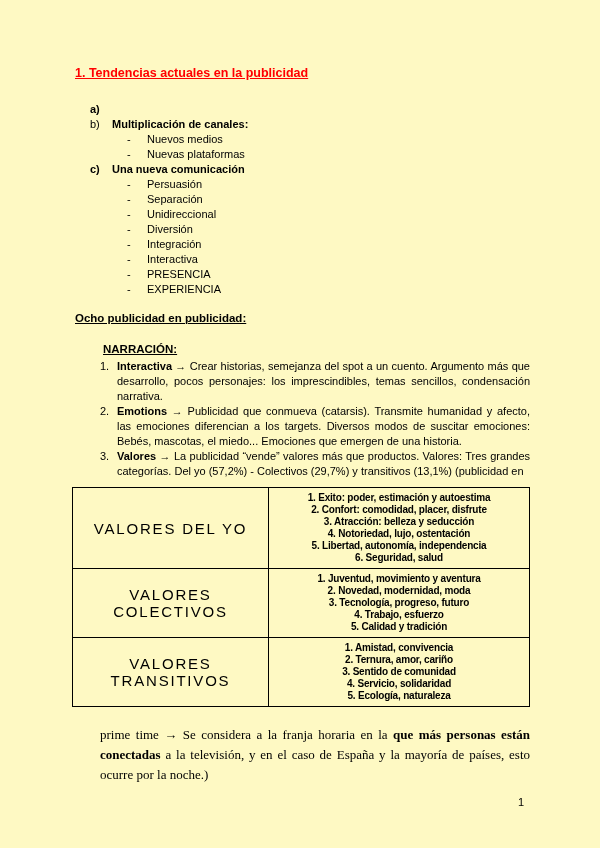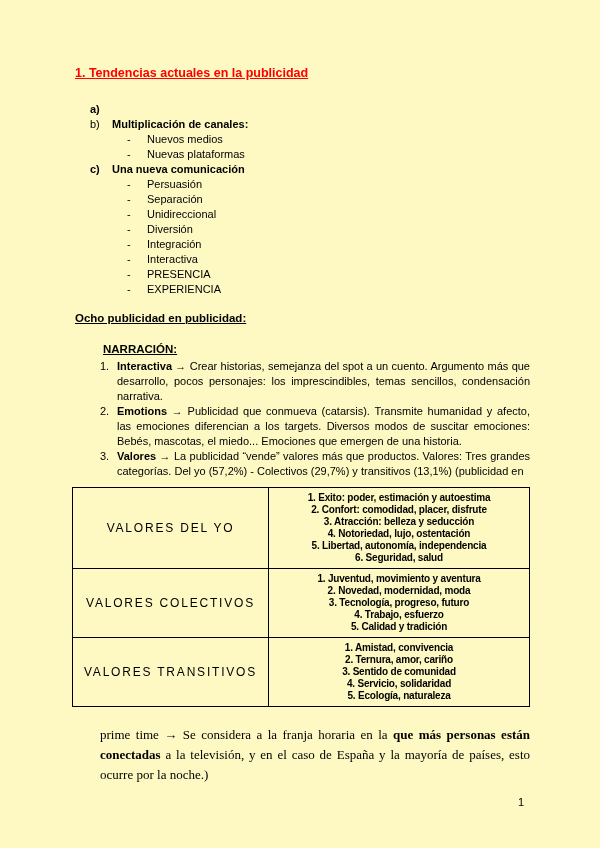--- a/index.html
+++ b/index.html
@@ -69,21 +69,21 @@
     width: 458px;
     margin-top: 8px;
     margin-left: -3px;
     table-layout: fixed;
   }
   .values-table td { border: 1px solid #000000; }
   .label-cell {
     width: 196px;
     text-align: center;
     vertical-align: middle;
-    font-size: 12px;
+    font-size: 15px;
     letter-spacing: 1.8px;
   }
   .lines-cell {
     text-align: center;
     vertical-align: middle;
     font-weight: bold;
     font-size: 10px;
     line-height: 12px;
     letter-spacing: -0.2px;
     padding: 4px 2px;

